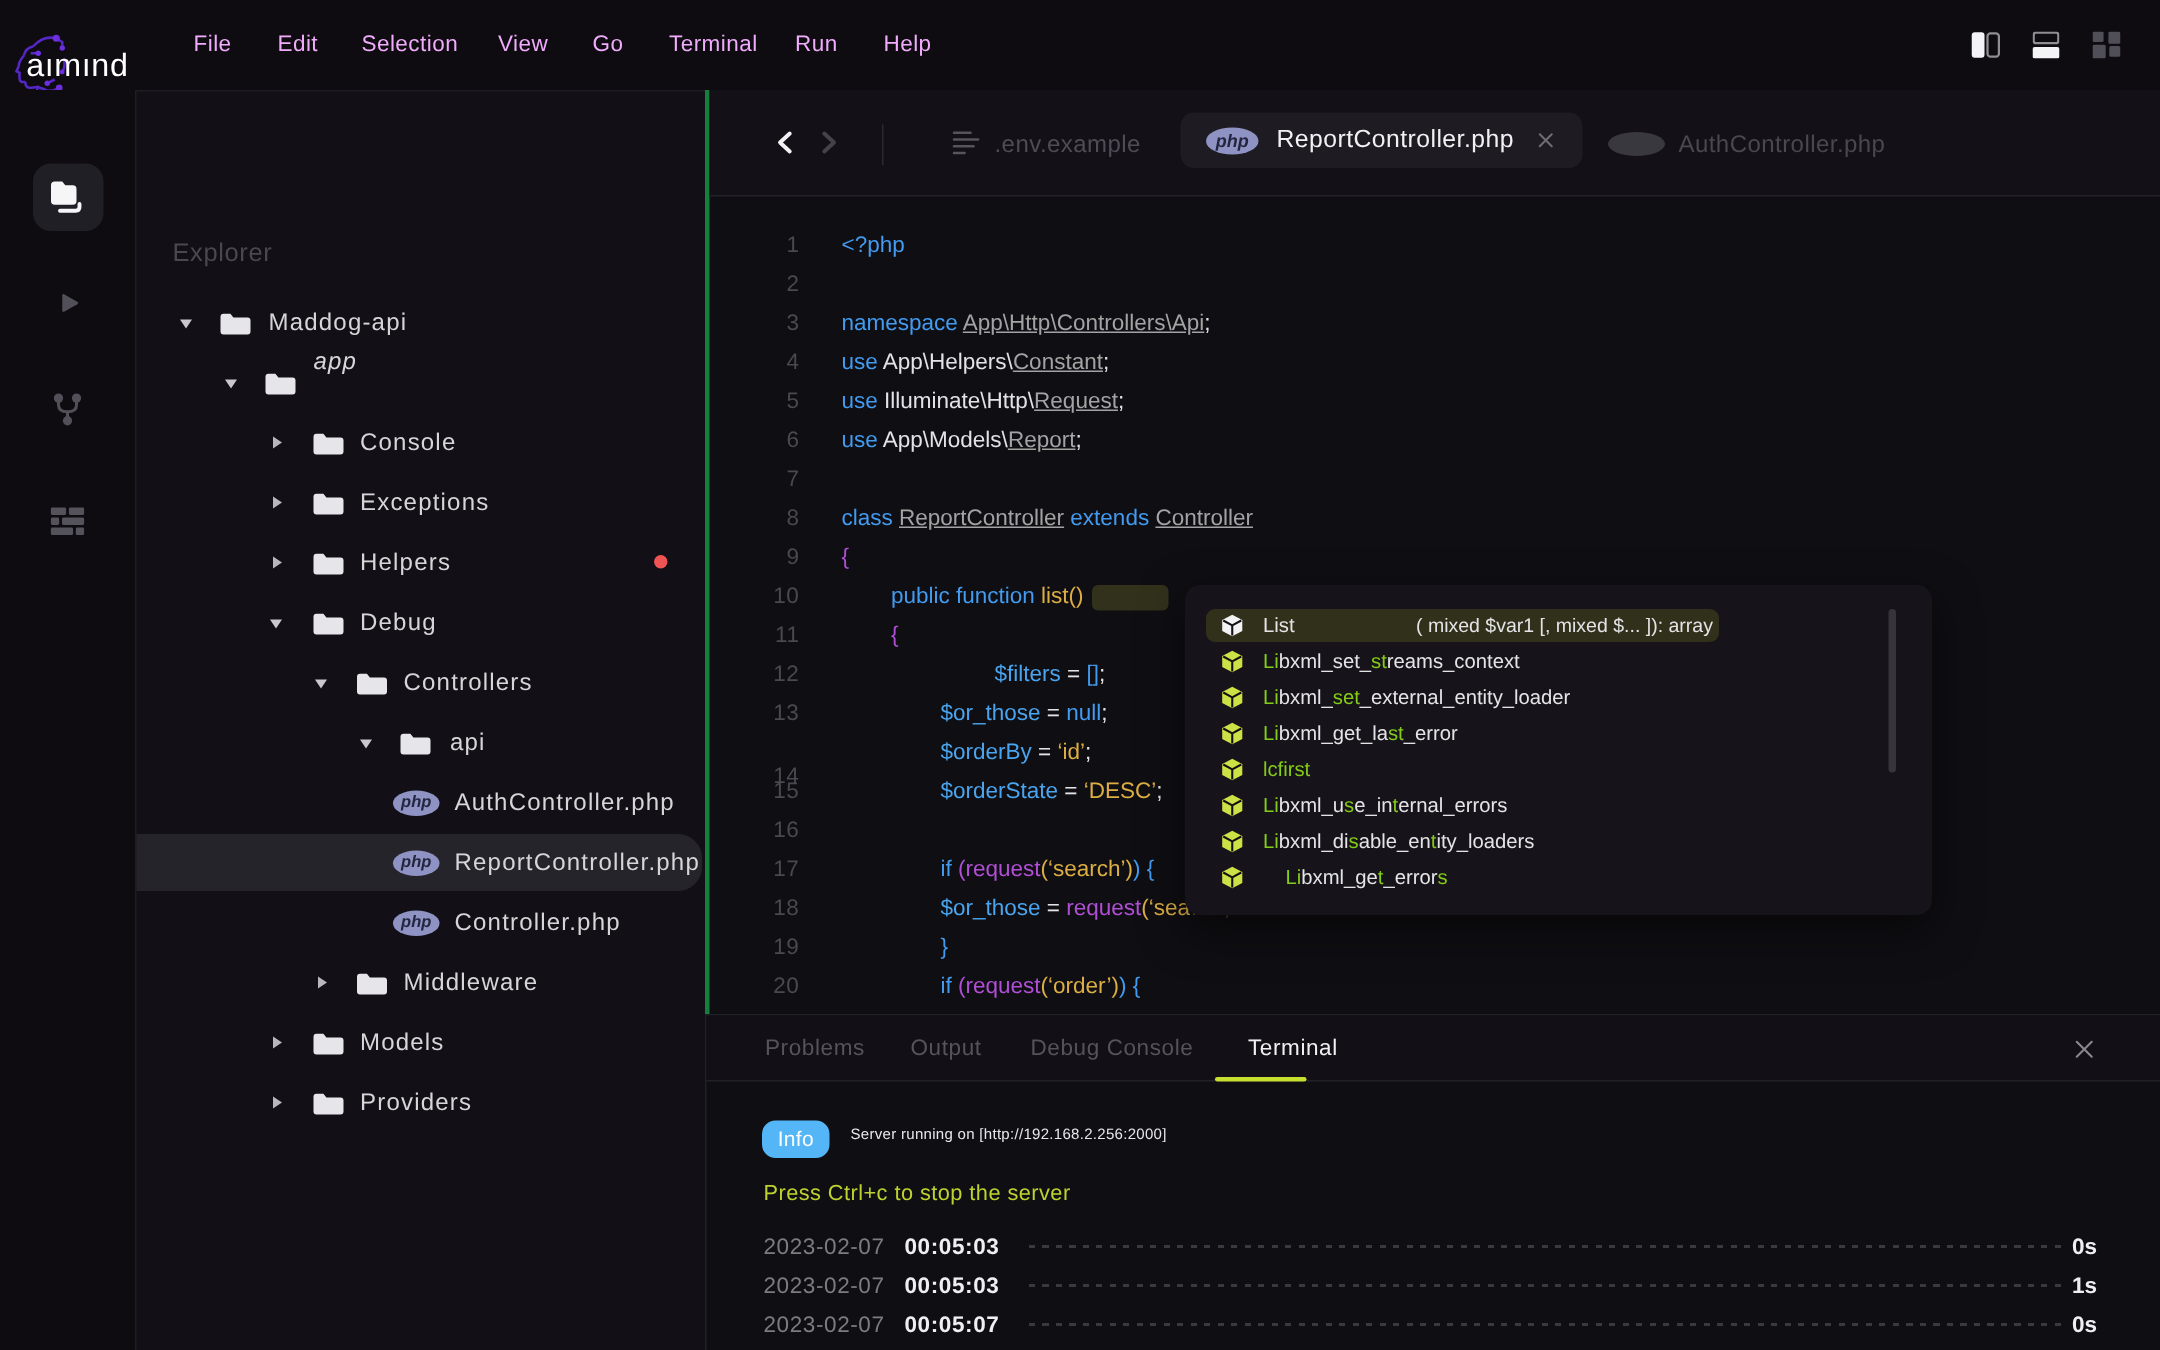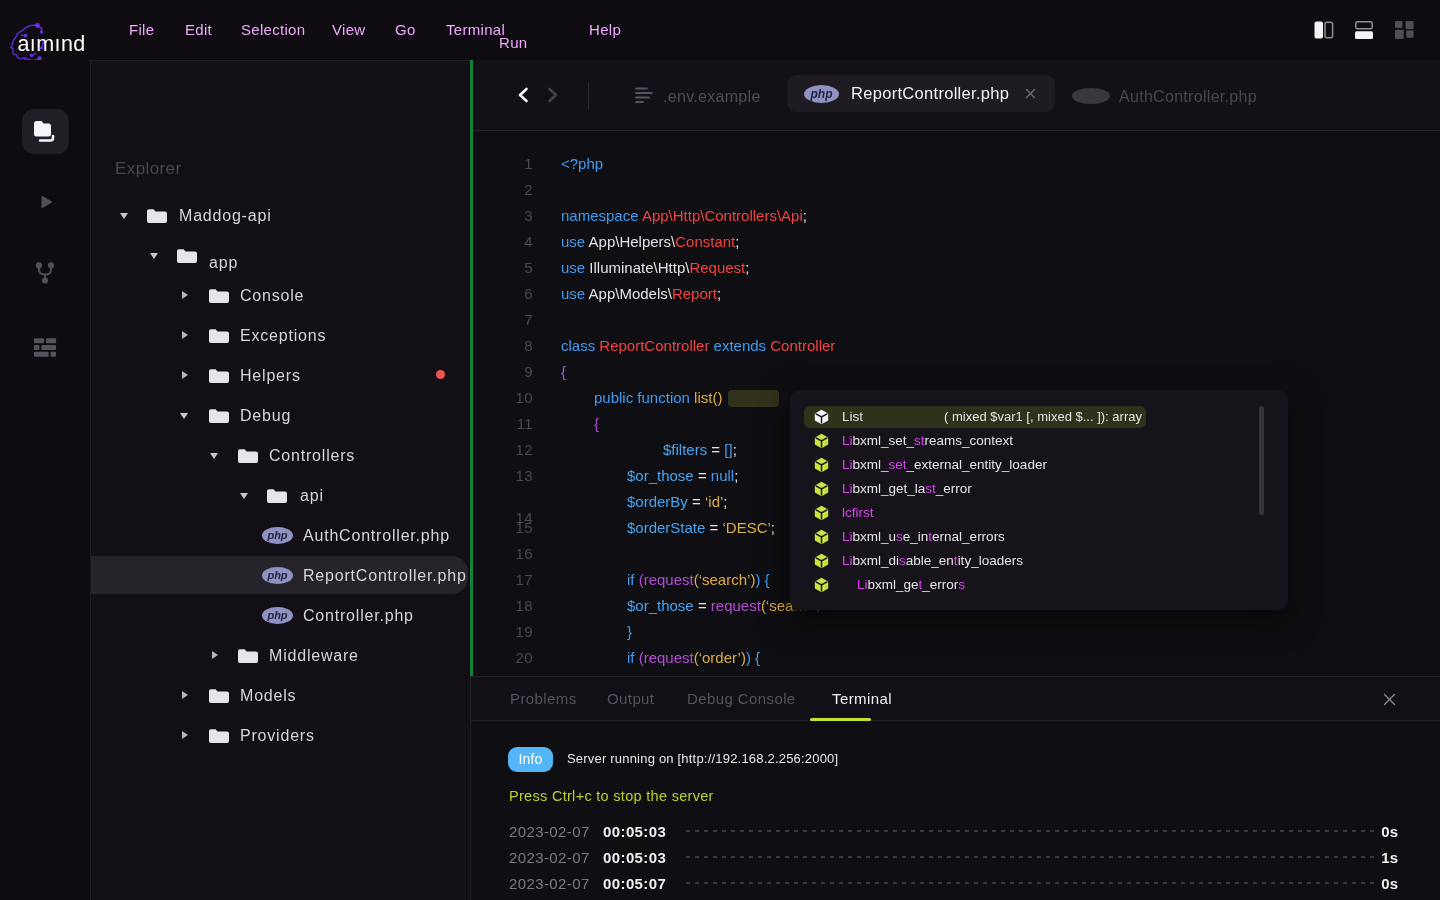--- a/index.html
+++ b/index.html
@@ -25,28 +25,28 @@
   .phpbadge { width:31px; height:17px; border-radius:50%; background:#8e93c4; color:#23263e;
      font-size:11px; font-weight:bold; font-style:italic; text-align:center; line-height:17px; letter-spacing:0; }
   
   #editor { left:470px; top:60px; width:970px; height:617px; background:#0f0e12; border-left:3px solid #15803d; }
   #tabstrip { left:0; top:0; width:970px; height:71px; background:#131117; border-bottom:1px solid #232128; }
   #codearea { left:0; top:71px; width:970px; height:546px; }
   .lnum { position:absolute; width:60px; text-align:right; color:#4a4850; font-size:15px; letter-spacing:.4px; }
   .cl { position:absolute; font-size:15px; letter-spacing:0; white-space:pre; color:#e3e3e6; }
   .kb { color:#429bf0; }  
   .vb { color:#4aa4ee; }  
-  .gr { color:#ef4444; }  
+  .gr { color:#a3a3a3;text-decoration:underline; }  
   .gd { color:#dcae44; }  
   .pu { color:#b04fd6; }
   
   #popup { left:317px; top:330px; width:498px; height:220px; border-radius:10px; background:#16141a;
      box-shadow:0 10px 30px rgba(0,0,0,.55); }
   .prow { position:absolute; left:9px; height:24px; line-height:24px; font-size:13.5px; letter-spacing:0; color:#e4e4e7; white-space:nowrap; }
-  .pg { color:#d946ef; }
+  .pg { color:#84cc16; }
   
   #terminal { left:470px; top:677px; width:970px; height:223px; background:#0f0e12; border-left:1px solid #232128; }
   #termtabs { left:0; top:0; width:970px; height:44px; background:#121016; border-bottom:1px solid #232128; }
   .ttab { top:0; height:44px; line-height:44px; font-size:15px; color:#55535b; letter-spacing:.4px; }
 </style>
 </head>
 <body>
 <div id="stage">
   <div class="abs" style="left:90px; top:0; width:1px; height:900px; background:#1f1d23;"></div>
   <div class="abs" id="topbar">
@@ -72,21 +72,21 @@
         <circle cx="31.5" cy="26" r="1.6"></circle>
       </g>
       <text x="7.5" y="28.5" font-family="Liberation Sans, sans-serif" font-size="21.5" fill="#ffffff" letter-spacing="0.4">aımınd</text>
     </svg>
     <span class="abs menu" style="left:129px;">File</span>
     <span class="abs menu" style="left:185px;">Edit</span>
     <span class="abs menu" style="left:241px;">Selection</span>
     <span class="abs menu" style="left:332px;">View</span>
     <span class="abs menu" style="left:395px;">Go</span>
     <span class="abs menu" style="left:446px;">Terminal</span>
-    <span class="abs menu" style="left:499px;margin-top:13px;">Run</span>
+    <span class="abs menu" style="left:530px;">Run</span>
     <span class="abs menu" style="left:589px;">Help</span>
 
     <svg class="abs" style="left:1314px; top:21px;" width="20" height="18" viewBox="0 0 20 18">
       <rect x="0.5" y="0.5" width="8.5" height="17" rx="2" fill="#f4f4f6"></rect>
       <rect x="11" y="1.2" width="7.6" height="15.6" rx="2" fill="none" stroke="#8f8d95" stroke-width="1.5"></rect>
     </svg>
     <svg class="abs" style="left:1355px; top:21px;" width="18" height="18" viewBox="0 0 18 18">
       <rect x="0.8" y="0.8" width="16.4" height="7" rx="1.5" fill="none" stroke="#8f8d95" stroke-width="1.5"></rect>
       <rect x="0" y="10.3" width="18" height="7.7" rx="1.5" fill="#f4f4f6"></rect>
     </svg>
@@ -142,21 +142,21 @@
     <div class="abs caret-d" style="left:29px; top:152px;"></div>
     <svg class="abs folder" style="left:55px; top:147px;" width="22" height="16" viewBox="0 0 22 16">
         <path d="M1 3.2 Q1 1.2 3 1.2 L7.6 1.2 L9.6 3.6 L19 3.6 Q21 3.6 21 5.6 L21 13 Q21 15 19 15 L3 15 Q1 15 1 13 Z" fill="#e6e6ea"></path>
       </svg>
     <div class="abs tlabel" style="left:88px; top:146px;">Maddog-api</div>
 
     <div class="abs caret-d" style="left:59px; top:192px;"></div>
     <svg class="abs folder" style="left:85px; top:187px;" width="22" height="16" viewBox="0 0 22 16">
         <path d="M1 3.2 Q1 1.2 3 1.2 L7.6 1.2 L9.6 3.6 L19 3.6 Q21 3.6 21 5.6 L21 13 Q21 15 19 15 L3 15 Q1 15 1 13 Z" fill="#e6e6ea"></path>
       </svg>
-    <div class="abs tlabel" style="left:118px; top:193px;">app</div>
+    <div class="abs tlabel" style="left:118px; top:172px;font-style:italic;">app</div>
 
     <div class="abs caret-r" style="left:91px; top:230px;"></div>
     <svg class="abs folder" style="left:117px; top:227px;" width="22" height="16" viewBox="0 0 22 16">
         <path d="M1 3.2 Q1 1.2 3 1.2 L7.6 1.2 L9.6 3.6 L19 3.6 Q21 3.6 21 5.6 L21 13 Q21 15 19 15 L3 15 Q1 15 1 13 Z" fill="#e6e6ea"></path>
       </svg>
     <div class="abs tlabel" style="left:149px; top:226px;">Console</div>
 
     <div class="abs caret-r" style="left:91px; top:270px;"></div>
     <svg class="abs folder" style="left:117px; top:267px;" width="22" height="16" viewBox="0 0 22 16">
         <path d="M1 3.2 Q1 1.2 3 1.2 L7.6 1.2 L9.6 3.6 L19 3.6 Q21 3.6 21 5.6 L21 13 Q21 15 19 15 L3 15 Q1 15 1 13 Z" fill="#e6e6ea"></path>
@@ -338,21 +338,21 @@
       <span class="abs ttab" style="left:39px;">Problems</span>
       <span class="abs ttab" style="left:136px;">Output</span>
       <span class="abs ttab" style="left:216px;">Debug Console</span>
       <span class="abs ttab" style="left:361px; color:#f0f0f2;">Terminal</span>
       <div class="abs" style="left:339px; top:41px; width:61px; height:3px; border-radius:2px; background:#c7df2e;"></div>
       <svg class="abs" style="left:912px; top:16px;" width="13" height="13" viewBox="0 0 13 13">
         <path d="M1.5 1.5 L11.5 11.5 M11.5 1.5 L1.5 11.5" stroke="#8a888e" stroke-width="1.4" stroke-linecap="round"></path>
       </svg>
     </div>
     <div class="abs" style="left:37px; top:70px; width:45px; height:25px; border-radius:9px; background:#55b6f7; line-height:25px; color:#fdfdfe; font-size:14px; text-align:center; letter-spacing:.2px;">Info</div>
-    <div class="abs" style="left:96px; top:74px; font-size:13px; color:#e8e8ea; letter-spacing:.2px;">Server running on [http://192.168.2.256:2000]</div>
+    <div class="abs" style="left:96px; top:74px; font-size:10px; color:#e8e8ea; letter-spacing:.2px;">Server running on [http://192.168.2.256:2000]</div>
     <div class="abs" style="left:38px; top:111px; font-size:14.5px; color:#bdd22f; letter-spacing:.3px;">Press Ctrl+c to stop the server</div>
 
     <div class="abs" style="left:38px; top:146px; font-size:15px; color:#7c7a82; letter-spacing:.4px;">2023-02-07</div>
     <div class="abs" style="left:132px; top:146px; font-size:15px; font-weight:bold; color:#efeff1; letter-spacing:.4px;">00:05:03</div>
     <div class="abs" style="left:215px; top:153px; width:690px; height:2px; background:repeating-linear-gradient(90deg,#3b393f 0 4px,transparent 4px 9px);"></div>
     <div class="abs" style="left:877px; top:146px; width:50px; text-align:right; font-size:15px; font-weight:bold; color:#efeff1;">0s</div>
     <div class="abs" style="left:38px; top:172px; font-size:15px; color:#7c7a82; letter-spacing:.4px;">2023-02-07</div>
     <div class="abs" style="left:132px; top:172px; font-size:15px; font-weight:bold; color:#efeff1; letter-spacing:.4px;">00:05:03</div>
     <div class="abs" style="left:215px; top:179px; width:690px; height:2px; background:repeating-linear-gradient(90deg,#3b393f 0 4px,transparent 4px 9px);"></div>
     <div class="abs" style="left:877px; top:172px; width:50px; text-align:right; font-size:15px; font-weight:bold; color:#efeff1;">1s</div>

